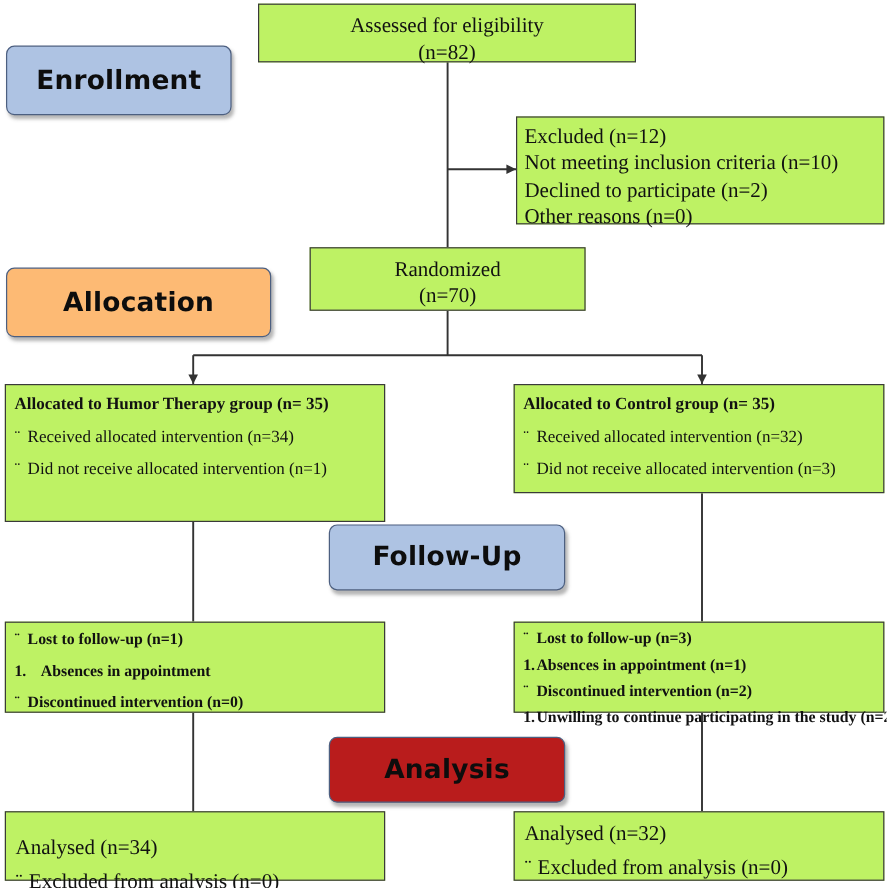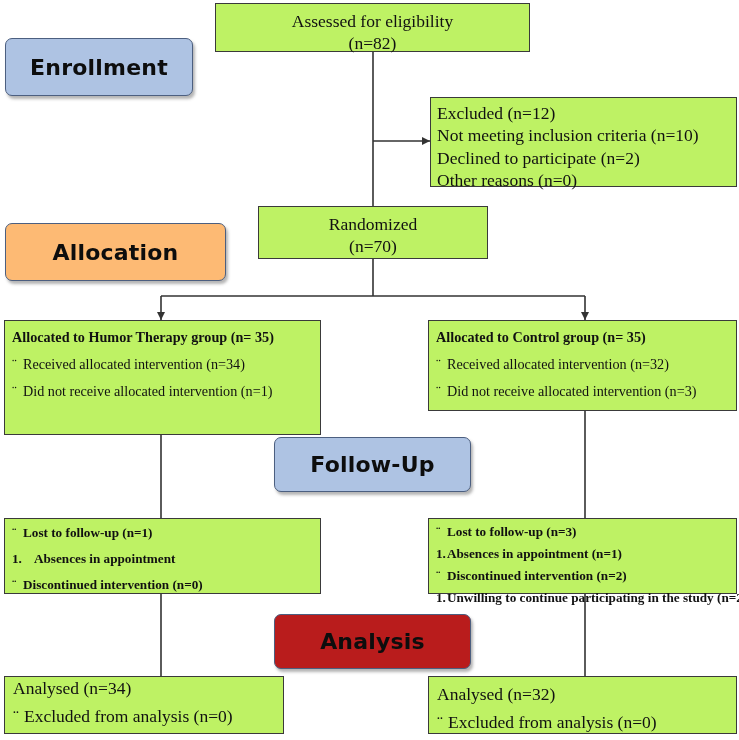--- a/index.html
+++ b/index.html
@@ -179,21 +179,21 @@
       <span class="bullet">1.</span><span>Absences in appointment (n=1)</span>
     </div>
     <div class="line tiny bold" style="margin-bottom:5px;">
       <span class="bullet">¨</span><span>Discontinued intervention (n=2)</span>
     </div>
     <div class="line tiny bold">
       <span class="bullet">1.</span><span>Unwilling to continue participating in the study (n=2)</span>
     </div>
   </div>
 
-  <div class="box" style="left:4px; top:676px; width:280px; height:58px; padding:0 8px;">
+  <div class="box" style="left:4px; top:676px; width:317px; height:58px; padding:18px 8px;">
     <div class="line" style="margin-bottom:6px;">Analysed (n=34)</div>
     <div class="line">
       <span class="bullet">¨</span><span>Excluded from analysis (n=0)</span>
     </div>
   </div>
 
   <div class="box" style="left:428px; top:676px; width:309px; height:58px; padding:6px 8px;">
     <div class="line" style="margin-bottom:6px;">Analysed (n=32)</div>
     <div class="line">
       <span class="bullet">¨</span><span>Excluded from analysis (n=0)</span>

